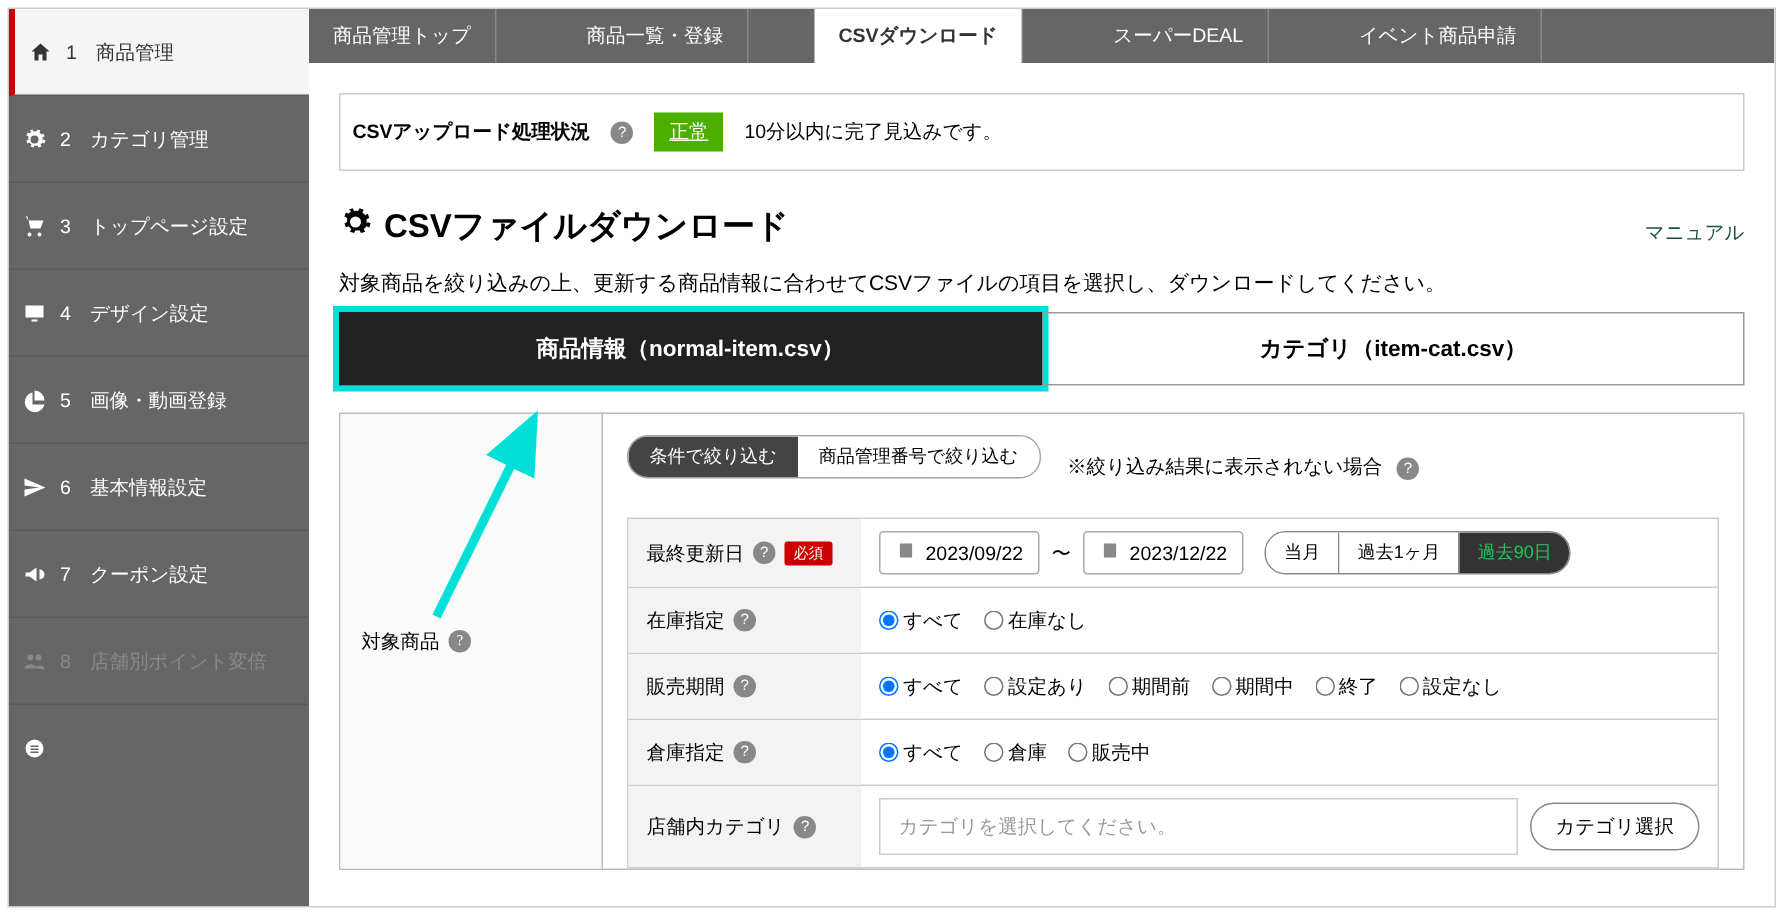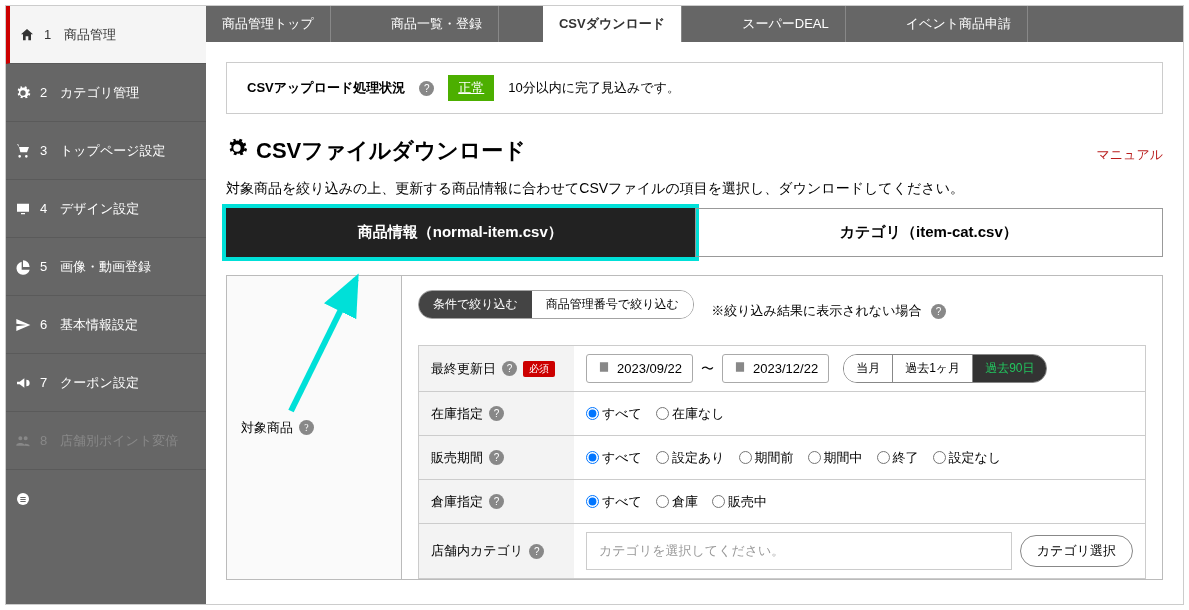--- a/index.html
+++ b/index.html
@@ -11,26 +11,26 @@
 .side-item.active { background: #f5f5f5; color: #333; border-left: 4px solid #c00; }
 .side-item .icon-col { width: 34px; display: flex; justify-content: center; align-items: center; }
 .side-item.active .icon-col { color: #333; }
 .side-item .num { width: 20px; text-align: left; }
 .side-item.disabled { color: #888; }
 .main { flex: 1; background: #fff; display: flex; flex-direction: column; overflow: hidden; }
 .tabbar { background: #666; display: flex; align-items: stretch; height: 36px; gap: 44px; }
 .tab { padding: 0 16px; display: flex; align-items: center; color: #fff; border-right: 1px solid #888; cursor: pointer; font-size: 13px; }
 .tab.active { background: #fff; color: #333; font-weight: bold; }
 .content { padding: 20px 20px 0 20px; flex: 1; overflow: hidden; }
-.status-bar { border: 1px solid #ccc; padding: 12px 20px; display: flex; align-items: center; gap: 14px; margin-bottom: 22px; }
+.status-bar { border: 1px solid #ccc; padding: 12px 8px; display: flex; align-items: center; gap: 14px; margin-bottom: 22px; }
 .status-label { font-weight: bold; }
 .status-badge { background: #4caf00; color: #fff; padding: 4px 10px; font-size: 13px; text-decoration: underline; }
 .page-head { display: flex; align-items: baseline; justify-content: space-between; margin-bottom: 14px; }
 .page-title { display: flex; align-items: center; gap: 8px; font-size: 22px; font-weight: bold; }
-.manual-link { color: #b91c1c; font-size: 13px; }
+.manual-link { color: #14532d; font-size: 13px; }
 .page-desc { font-size: 14px; margin-bottom: 10px; }
 .bigtabs { display: flex; margin-bottom: 18px; }
 .bigtab { flex: 1; text-align: center; padding: 14px 0; font-weight: bold; font-size: 15px; border: 1px solid #999; cursor: pointer; }
 .bigtab.active { background: #222; color: #fff; border: 1px solid #222; }
 .bigtab.active.highlighted { outline: 4px solid #00e0d8; outline-offset: 0; }
 .filter-box { border: 1px solid #bbb; display: flex; }
 .filter-left { width: 175px; background: #fafafa; display: flex; align-items: center; justify-content: flex-start; padding: 0 14px; border-right: 1px solid #bbb; font-size: 13px; gap: 6px; font-family: Liberation Serif, serif; }
 .filter-right { flex: 1; padding: 14px 16px 0 16px; }
 .filter-toggle { display: inline-flex; border: 1px solid #a3a3a3; border-radius: 14px; overflow: hidden; margin-bottom: 14px; vertical-align: middle; }
 .toggle-opt { padding: 5px 14px; font-size: 12px; cursor: pointer; background: #fff; }

